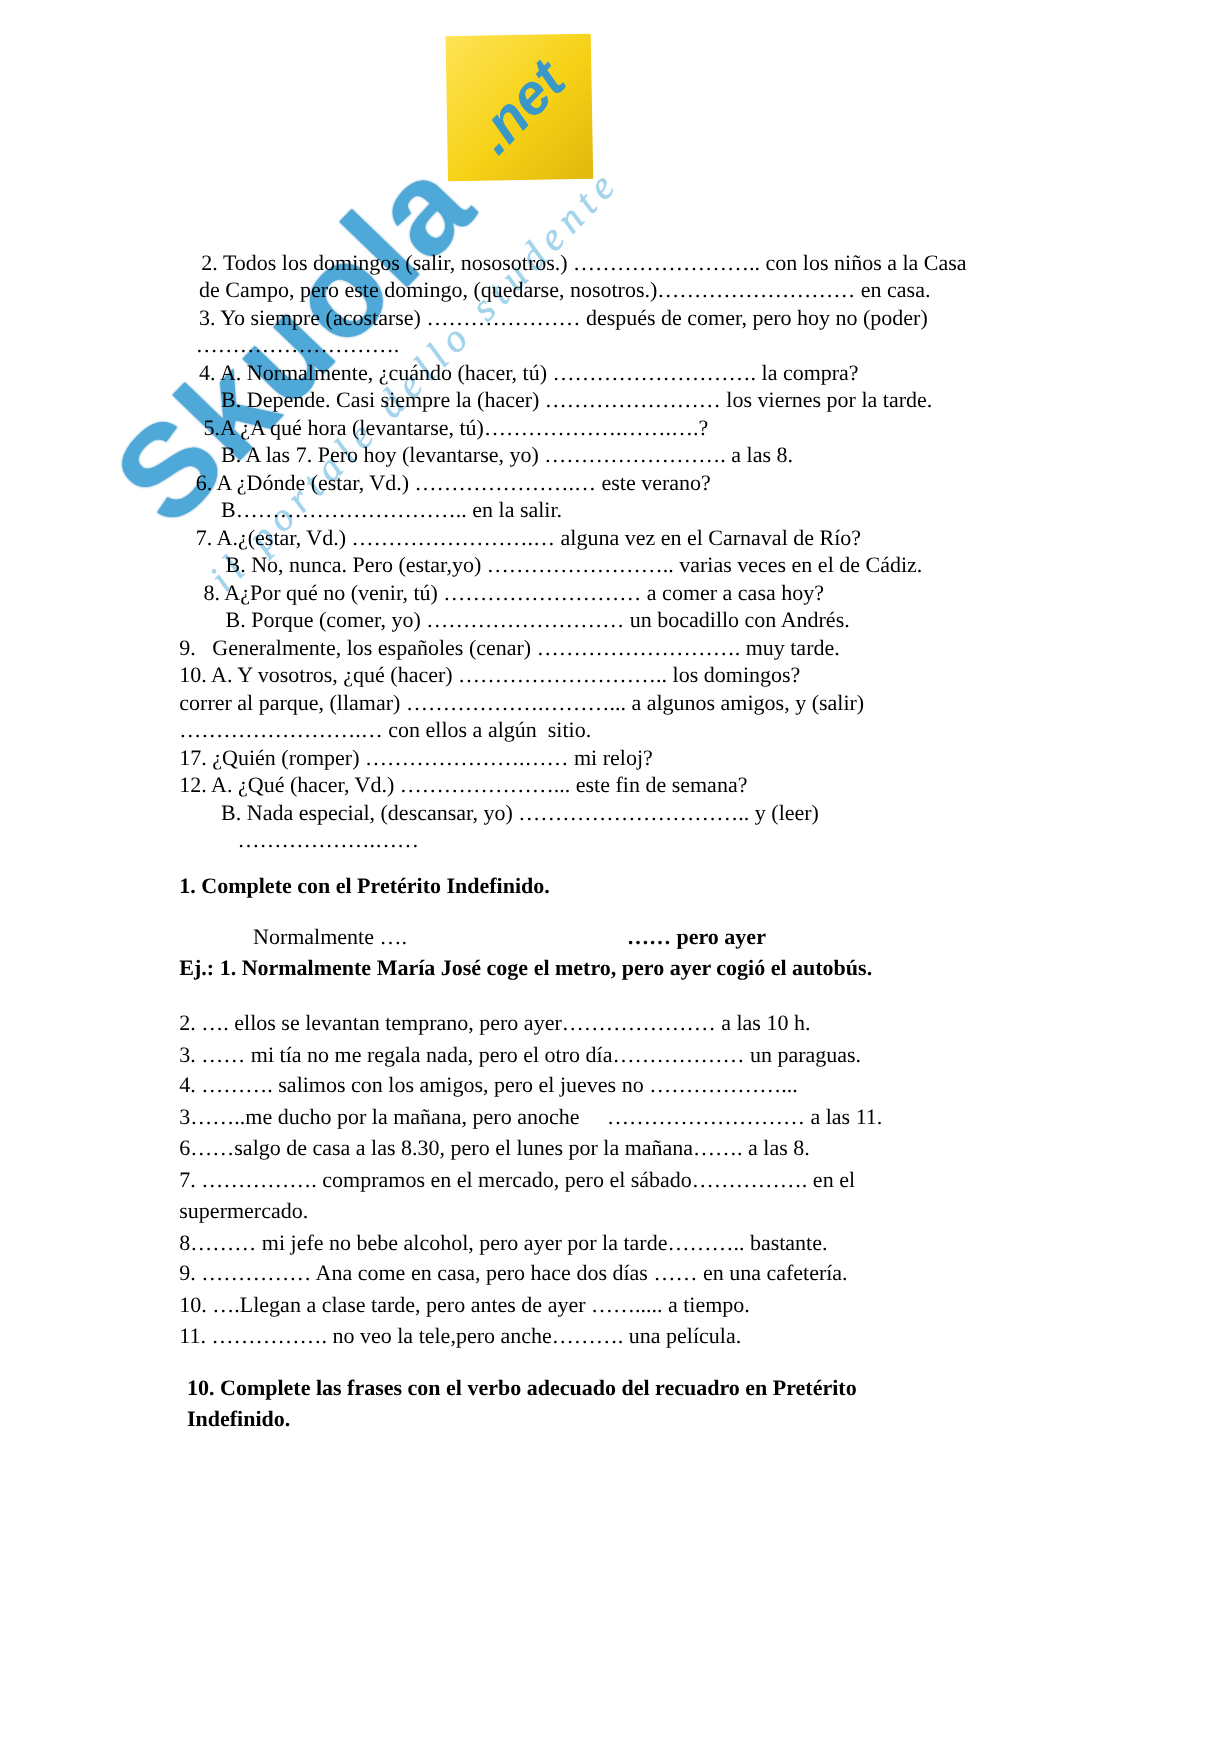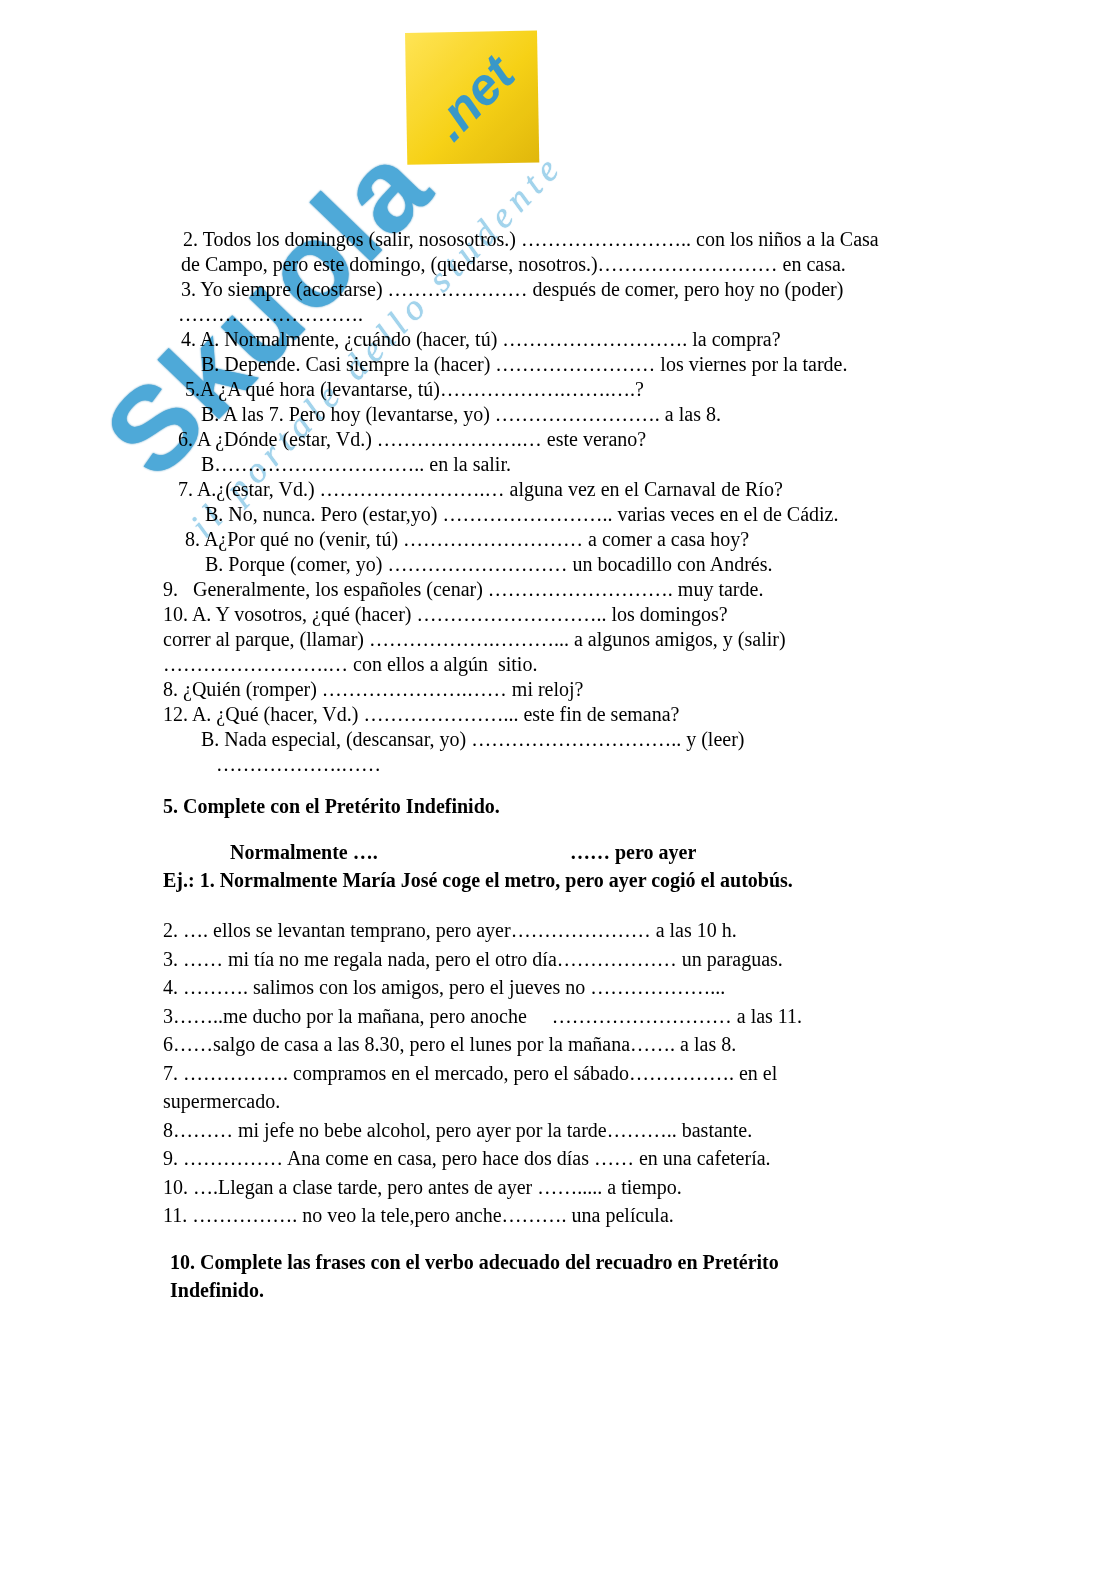--- a/index.html
+++ b/index.html
@@ -67,21 +67,21 @@
     top:227px;
     width:820px;
     z-index:2;
   }
   .ln { line-height:25px; white-space:pre; }
   .b  { font-weight:bold; }
 
   .h9 { margin-top:16px; line-height:26px; }
 
   .colrow { position:relative; height:26px; margin-top:22px; }
-  .colrow .c1 { position:absolute; left:67px;  font-weight:bold; white-space:pre; }
+  .colrow .c1 { position:absolute; left:67px;  font-weight:normal; white-space:pre; }
   .colrow .c2 { position:absolute; left:407px; font-weight:bold; white-space:pre; }
 
   .example { line-height:26px; }
 
   .items { margin-top:23px; }
   .items .ln { line-height:28.5px; }
 
   .h10 { margin-top:18px; }
   .h10 .ln { line-height:28px; margin-left:7px; }
 </style>
@@ -114,28 +114,28 @@
       <div class="ln" style="margin-left:15px">6. A ¿Dónde (estar, Vd.) ………………….… este verano?</div>
       <div class="ln" style="margin-left:38px">B………………………….. en la salir.</div>
       <div class="ln" style="margin-left:15px">7. A.¿(estar, Vd.) …………………….… alguna vez en el Carnaval de Río?</div>
       <div class="ln" style="margin-left:42px">B. No, nunca. Pero (estar,yo) …………………….. varias veces en el de Cádiz.</div>
       <div class="ln" style="margin-left:22px">8. A¿Por qué no (venir, tú) ……………………… a comer a casa hoy?</div>
       <div class="ln" style="margin-left:42px">B. Porque (comer, yo) ……………………… un bocadillo con Andrés.</div>
       <div class="ln" style="margin-left:0">9.   Generalmente, los españoles (cenar) ………………………. muy tarde.</div>
       <div class="ln" style="margin-left:0">10. A. Y vosotros, ¿qué (hacer) ……………………….. los domingos?</div>
       <div class="ln" style="margin-left:0">correr al parque, (llamar) ……………….………... a algunos amigos, y (salir)</div>
       <div class="ln" style="margin-left:0">…………………….… con ellos a algún  sitio.</div>
-      <div class="ln" style="margin-left:0">8. ¿Quién (romper) ………………….…… mi reloj?</div>
+      <div class="ln" style="margin-left:0">17. ¿Quién (romper) ………………….…… mi reloj?</div>
       <div class="ln" style="margin-left:0">12. A. ¿Qué (hacer, Vd.) …………………... este fin de semana?</div>
       <div class="ln" style="margin-left:38px">B. Nada especial, (descansar, yo) ………………………….. y (leer)</div>
       <div class="ln" style="margin-left:53px">……………….……</div>
     </div>
 
     <div>
-      <div class="ln b h9">5. Complete con el Pretérito Indefinido.</div>
+      <div class="ln b h9">1. Complete con el Pretérito Indefinido.</div>
       <div class="colrow">
         <span class="c1">Normalmente ….</span>
         <span class="c2">…… pero ayer</span>
       </div>
       <div class="ln b example">Ej.: 1. Normalmente María José coge el metro, pero ayer cogió el autobús.</div>
 
       <div class="items">
         <div class="ln">2. …. ellos se levantan temprano, pero ayer………………… a las 10 h.</div>
         <div class="ln">3. …… mi tía no me regala nada, pero el otro día……………… un paraguas.</div>
         <div class="ln">4. ………. salimos con los amigos, pero el jueves no ………………...</div>

